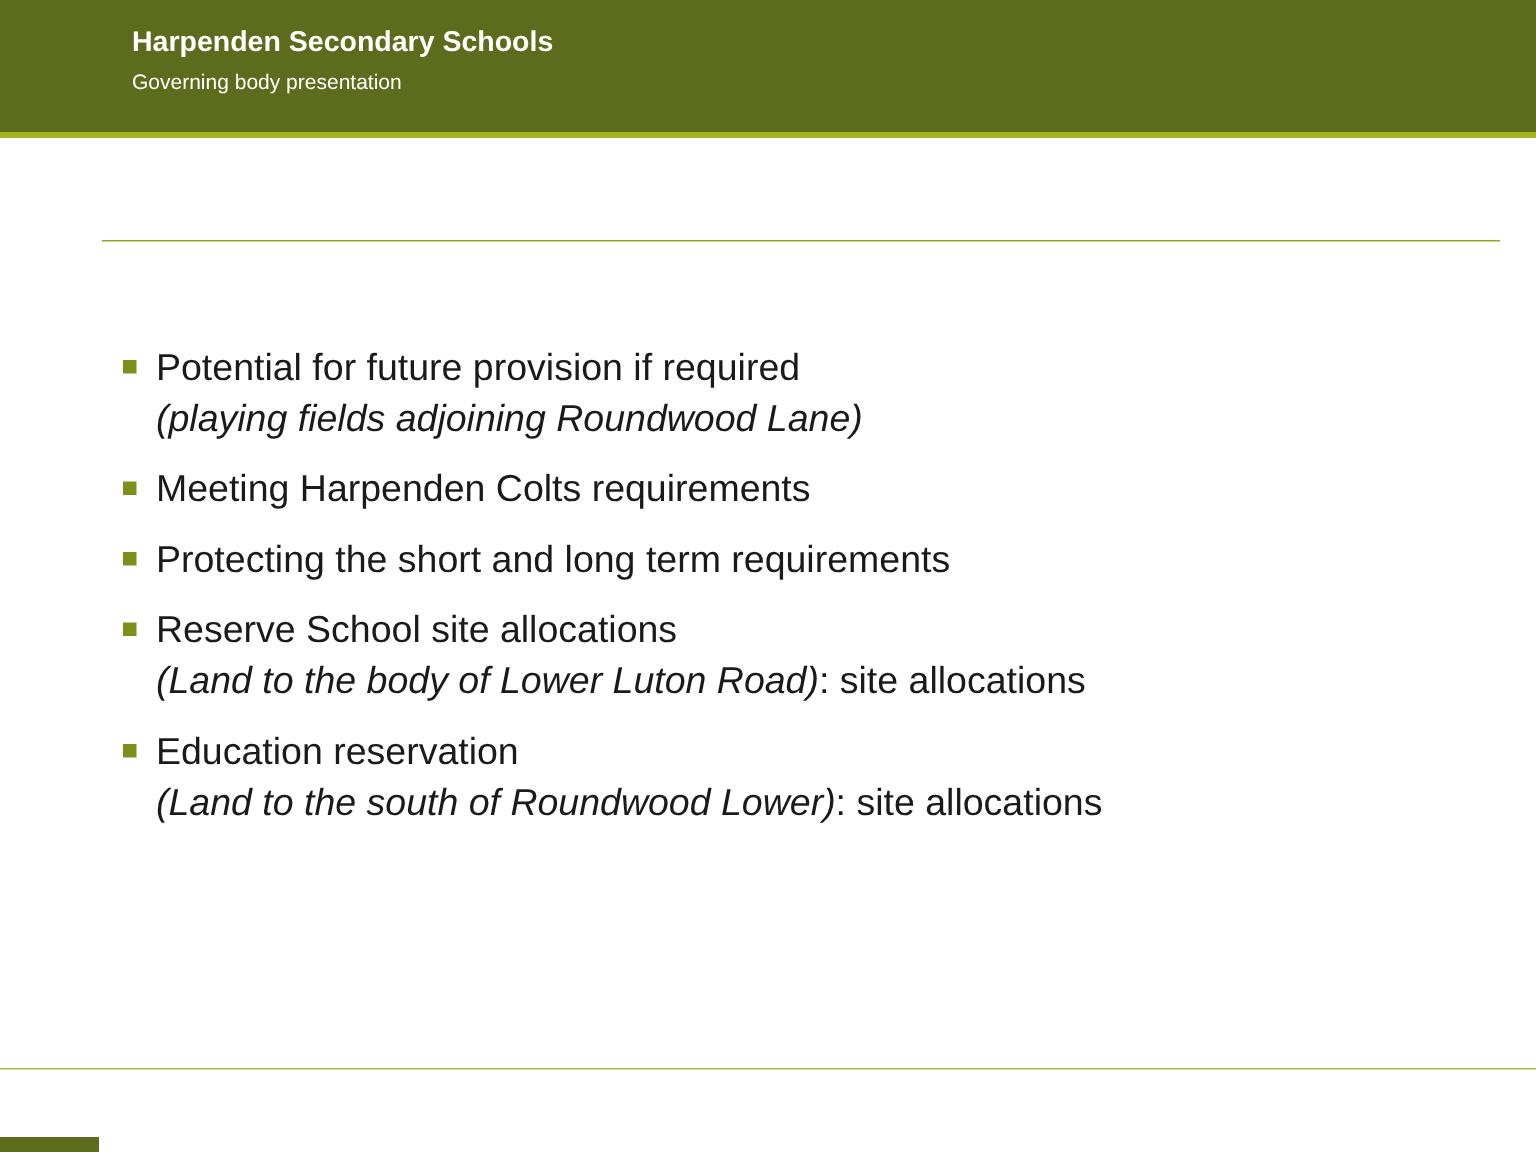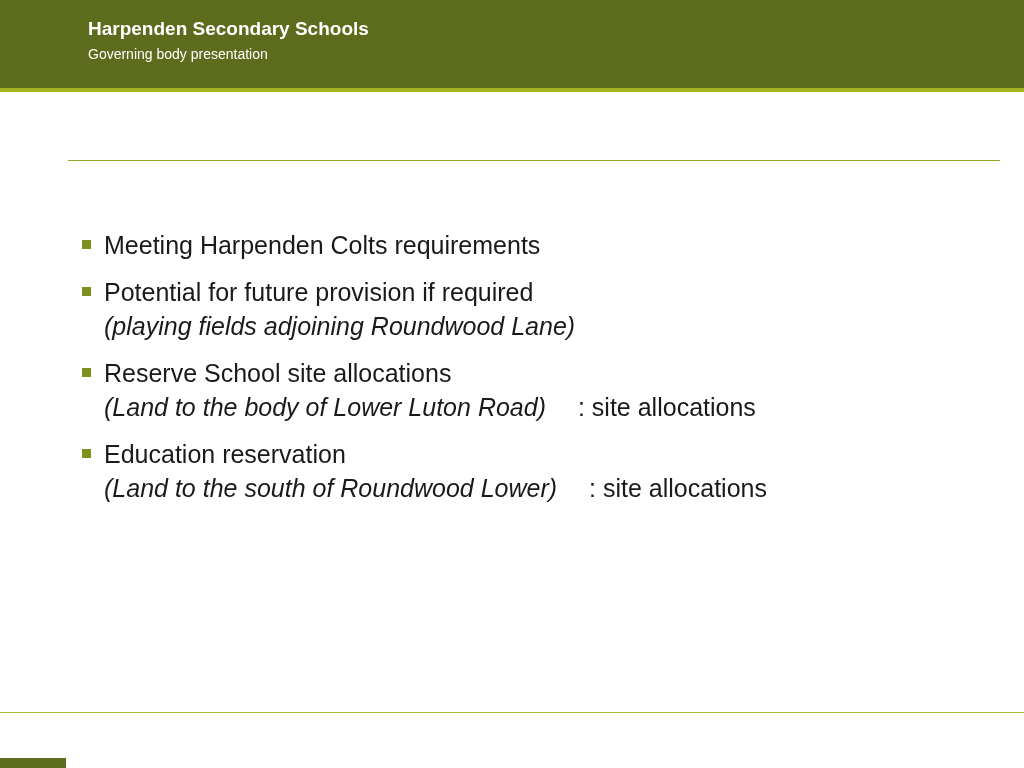--- a/index.html
+++ b/index.html
@@ -75,21 +75,21 @@
   }
   .bullet-square {
     flex: none;
     width: 9px;
     height: 9px;
     margin-top: 12px;
     background: var(--bullet-square, #7f8f1c);
   }
   .bullet-text .line2 { display: block; }
   .bullet-text .ital { font-style: italic; }
-  .bullet-text .suffix { font-style: normal; margin-left: 32px; }
+  .bullet-text .suffix { font-style: normal; }
 
   
   .footer-line {
     position: absolute;
     top: 712px;
     left: 0; right: 0;
     height: 1px;
     background: var(--footer-line, #aab93f);
   }
   .footer-block {
@@ -109,32 +109,39 @@
   <header class="topbar">
     <div class="title">Harpenden Secondary Schools</div>
     <div class="subtitle">Governing body presentation</div>
   </header>
 
   <div class="topbar-accent"></div>
 
   <div class="rule"></div>
 
   <ul class="bullets">
+      <li class="bullet-item">
+    <span class="bullet-square"></span>
+    <span class="bullet-text">
+      <span class="main">Potential for future provision if required</span>
+      <span class="line2"><em class="ital">(playing fields adjoining Roundwood Lane)</em><span class="suffix"></span></span>
+    </span>
+  </li>
       <li class="bullet-item no-line2">
     <span class="bullet-square"></span>
     <span class="bullet-text">
       <span class="main">Meeting Harpenden Colts requirements</span>
       
     </span>
   </li>
-      <li class="bullet-item">
+      <li class="bullet-item no-line2">
     <span class="bullet-square"></span>
     <span class="bullet-text">
-      <span class="main">Potential for future provision if required</span>
-      <span class="line2"><em class="ital">(playing fields adjoining Roundwood Lane)</em><span class="suffix"></span></span>
+      <span class="main">Protecting the short and long term requirements</span>
+      
     </span>
   </li>
       <li class="bullet-item">
     <span class="bullet-square"></span>
     <span class="bullet-text">
       <span class="main">Reserve School site allocations</span>
       <span class="line2"><em class="ital">(Land to the body of Lower Luton Road)</em><span class="suffix">: site allocations</span></span>
     </span>
   </li>
       <li class="bullet-item">

